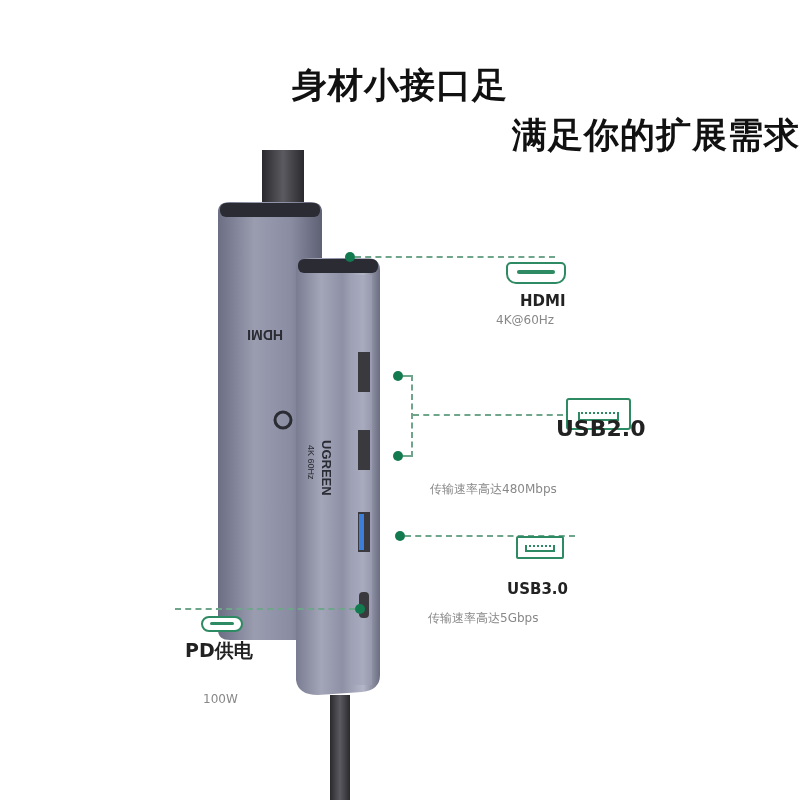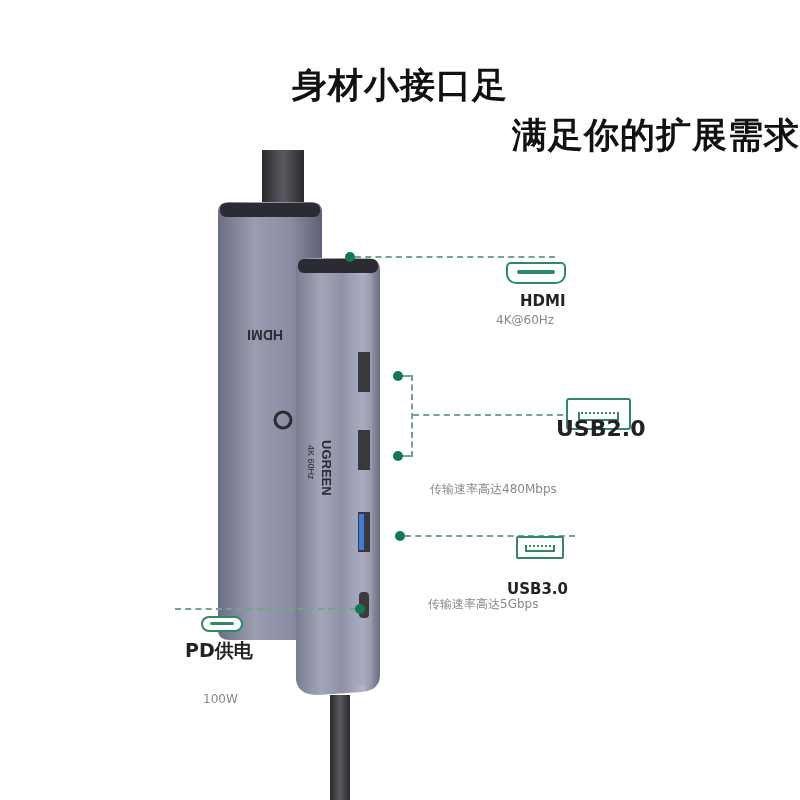--- a/index.html
+++ b/index.html
@@ -87,21 +87,21 @@
 </div>
 <div class="abs label" style="left:556px;top:416px;font-size:22px;">USB2.0</div>
 <div class="abs sub" style="left:430px;top:481px;">传输速率高达480Mbps</div>
 
 <div class="abs dot" style="left:395px;top:531px;"></div>
 <div class="abs dash" style="left:405px;top:535px;width:170px;"></div>
 <div class="abs port-icon" style="left:516px;top:536px;width:48px;height:23px;border-radius:2px;">
   <div style="margin:7px 7px 0;height:3px;border:2px solid #2e8a62;border-top-style:dotted;"></div>
 </div>
 <div class="abs label" style="left:507px;top:566px;font-size:15px;margin-top:14px;">USB3.0</div>
-<div class="abs sub" style="left:428px;top:596px;text-align:right;">传输速率高达5Gbps</div>
+<div class="abs sub" style="left:428px;top:610px;text-align:right;">传输速率高达5Gbps</div>
 
 <div class="abs dot" style="left:355px;top:604px;"></div>
 <div class="abs dash" style="left:175px;top:608px;width:180px;"></div>
 <div class="abs port-icon" style="left:201px;top:616px;width:42px;height:16px;border-radius:8px;">
   <div style="margin:4px 7px;height:3px;background:#2e8a62;border-radius:2px;"></div>
 </div>
 <div class="abs label" style="left:185px;top:638px;font-size:19px;">PD供电</div>
 <div class="abs sub" style="left:203px;top:692px;">100W</div>
 
 </body></html>

